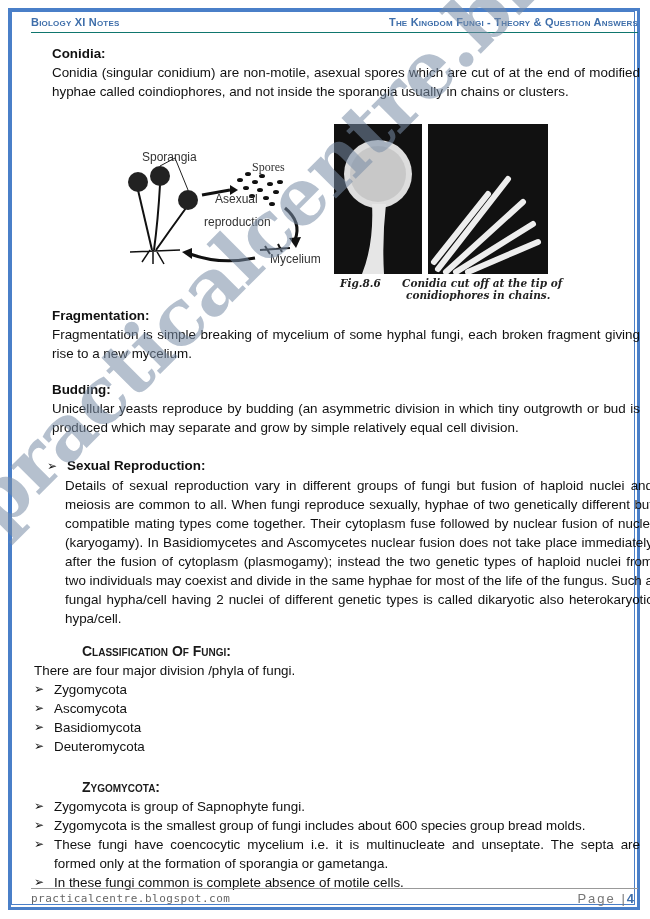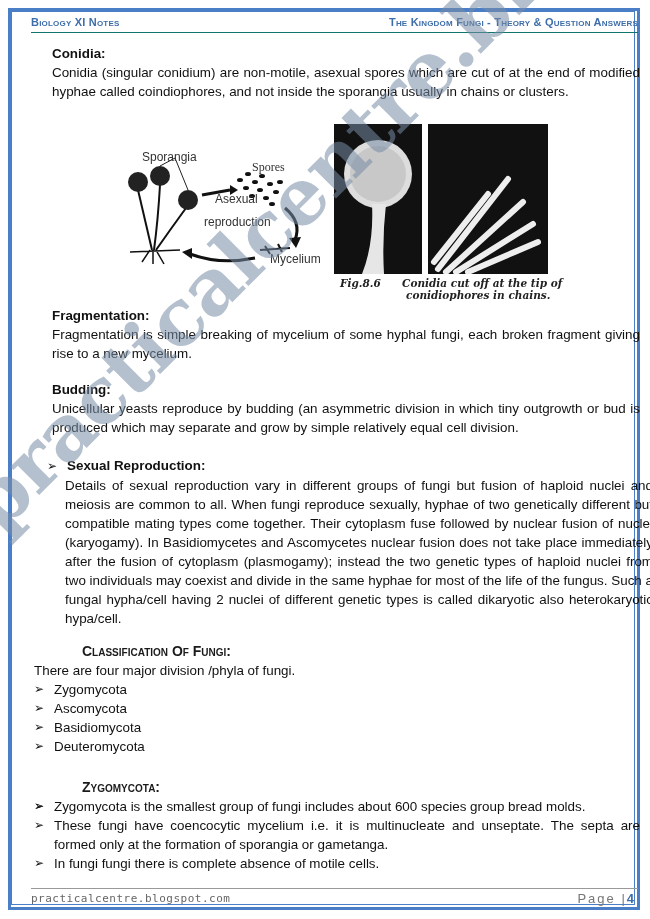--- a/index.html
+++ b/index.html
@@ -145,24 +145,24 @@
     <li><span class="b">➢</span><span>Zygomycota</span></li>
     <li><span class="b">➢</span><span>Ascomycota</span></li>
     <li><span class="b">➢</span><span>Basidiomycota</span></li>
     <li><span class="b">➢</span><span>Deuteromycota</span></li>
   </ul>
 </div>
 
 <div class="block" style="top:778px; left:34px; width:606px;">
   <div class="sc-heading">Zygomycota:</div>
   <ul class="arrow">
-    <li><span class="b">➢</span></li>
+    <li><span class="b">➢</span><span>Zygomycota is group of Sapnophyte fungi.</span></li>
     <li><span class="b">➢</span><span>Zygomycota is the smallest group of fungi includes about 600 species group bread molds.</span></li>
     <li><span class="b">➢</span><span>These fungi have coencocytic mycelium i.e. it is multinucleate and unseptate. The septa are formed only at the formation of sporangia or gametanga.</span></li>
-    <li><span class="b">➢</span><span>In fungi fungi there is complete absence of motile cells.</span></li>
+    <li><span class="b">➢</span><span>In these fungi common is complete absence of motile cells.</span></li>
   </ul>
 </div>
 
 <div class="watermark">practicalcentre.blogspot.com</div>
 
 <div class="footer">
   <span class="site">practicalcentre.blogspot.com</span>
   <span class="pg"><span>Page</span> <span>|</span><b>4</b></span>
 </div>
 

